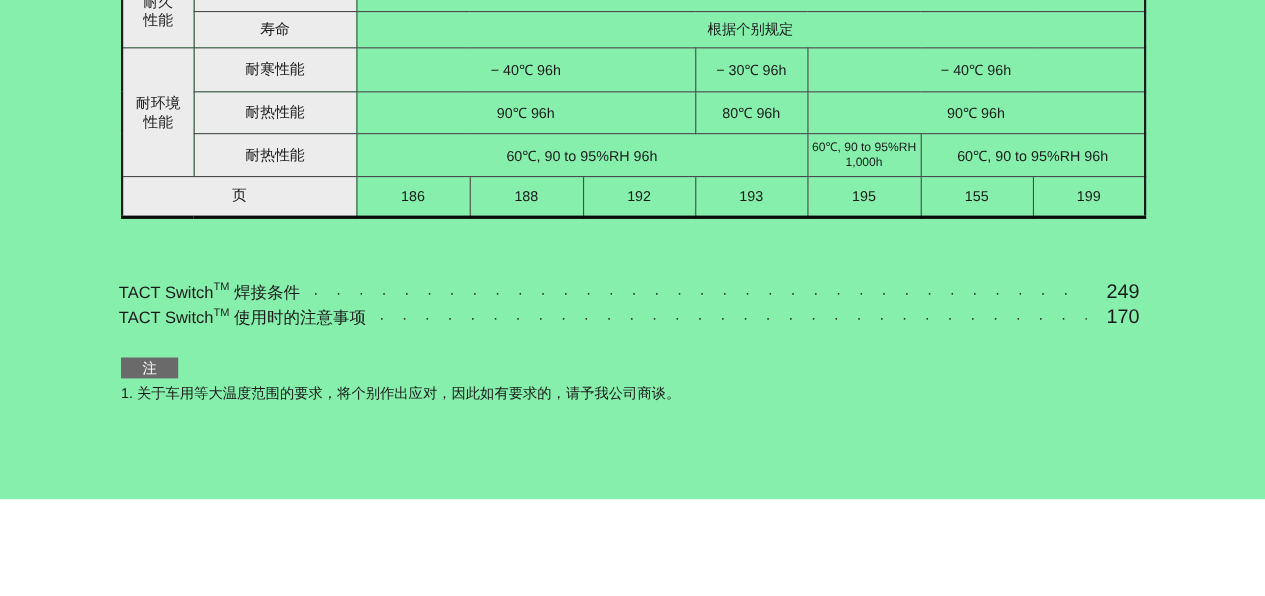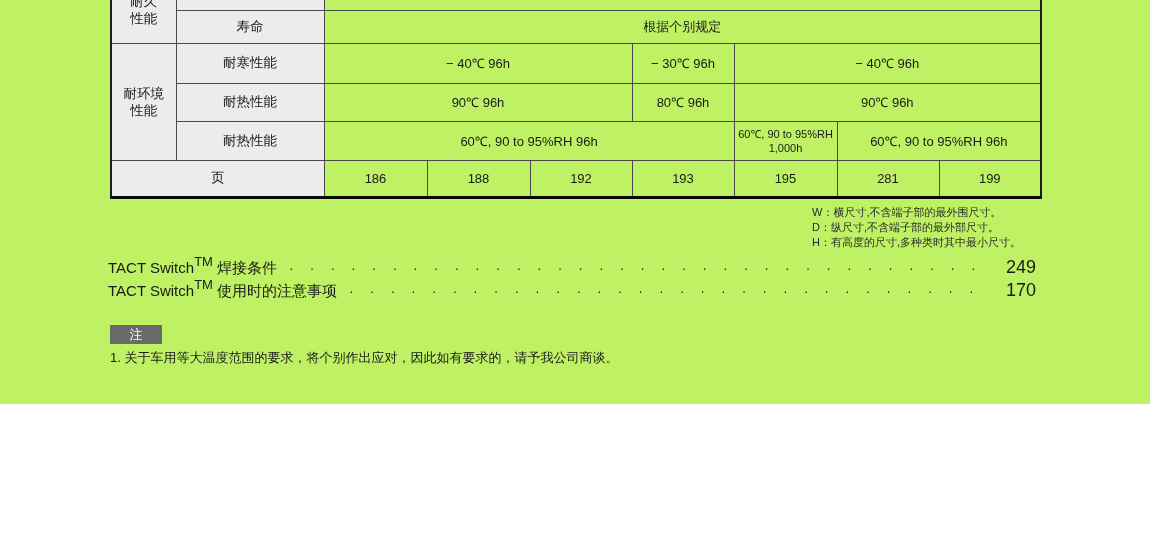--- a/index.html
+++ b/index.html
@@ -1,18 +1,18 @@
 <!DOCTYPE html>
 <html style="--brand: #1a4e9d; --bullet: #1d4078; --notebox: #6a6a6a; --hdrbg: #ececec;"><head>
 <meta charset="utf-8">
 <style>
   html,body{margin:0;padding:0;background:#fff;}
   .page{
-    position:relative; width:1150px; height:404px; overflow:hidden;
-    background:#bef264; font-family:"Liberation Sans", sans-serif; color:#1a1a1a;
+    position:relative; width:1150px; height:454px; overflow:hidden;
+    background:#86efac; font-family:"Liberation Sans", sans-serif; color:#1a1a1a;
   }
 
   
   table.spec{
     position:absolute; left:110px; top:-24px; width:930px;
     border-collapse:collapse; table-layout:fixed;
     border:2px solid #1c1c1c; border-bottom:3px solid #0a0a0a;
     font-size:13px; color:#1a1a1a;
   }
   table.spec td{
@@ -28,21 +28,21 @@
   
   .legend{
     position:absolute; left:812px; top:205px; font-size:11px;
     line-height:15px; color:#2a2a2a; white-space:nowrap;
   }
 
   
   .toc{ position:absolute; left:108px; top:255px; width:928px; }
   .toc-row{ display:flex; align-items:baseline; height:23px; }
   .toc-label{ white-space:nowrap; font-size:15px; color:#1a1a1a; }
-  .toc-label sup{ font-size:13px; position:relative; top:-1px; }
+  .toc-label sup{ font-size:10px; position:relative; top:-1px; }
   .toc-dots{
     flex:1; overflow:hidden; white-space:nowrap; margin:0 10px 0 12px;
     font-size:14px; letter-spacing:16px; color:#2a2a2a;
   }
   .toc-page{ width:38px; text-align:right; font-size:18px; color:#1a1a1a; }
 
   
   .notes{ position:absolute; left:110px; top:325px; width:700px; }
   .note-box{
     width:52px; height:19px; background:var(--notebox,#6a6a6a);
@@ -114,31 +114,26 @@
       <td class="small">60℃, 90 to 95%RH 1,000h</td>
       <td colspan="2">60℃, 90 to 95%RH 96h</td>
     </tr>
     <tr class="r5">
       <td class="hdr" colspan="2">页</td>
       <td>186</td>
       <td>188</td>
       <td>192</td>
       <td>193</td>
       <td>195</td>
-      <td>281</td>
+      <td>155</td>
       <td>199</td>
     </tr>
   </tbody>
     </table>
 
-  <div class="legend">
-    <div>W：横尺寸,不含端子部的最外围尺寸。</div>
-    <div>D：纵尺寸,不含端子部的最外部尺寸。</div>
-    <div>H：有高度的尺寸,多种类时其中最小尺寸。</div>
-  </div>
 
   <div class="toc">
     <div class="toc-row">
       <span class="toc-label"><span>TACT Switch</span><sup>TM</sup><span> 焊接条件</span></span>
       <span class="toc-dots">········································</span>
       <span class="toc-page">249</span>
     </div>
     <div class="toc-row">
       <span class="toc-label"><span>TACT Switch</span><sup>TM</sup><span> 使用时的注意事项</span></span>
       <span class="toc-dots">········································</span>

